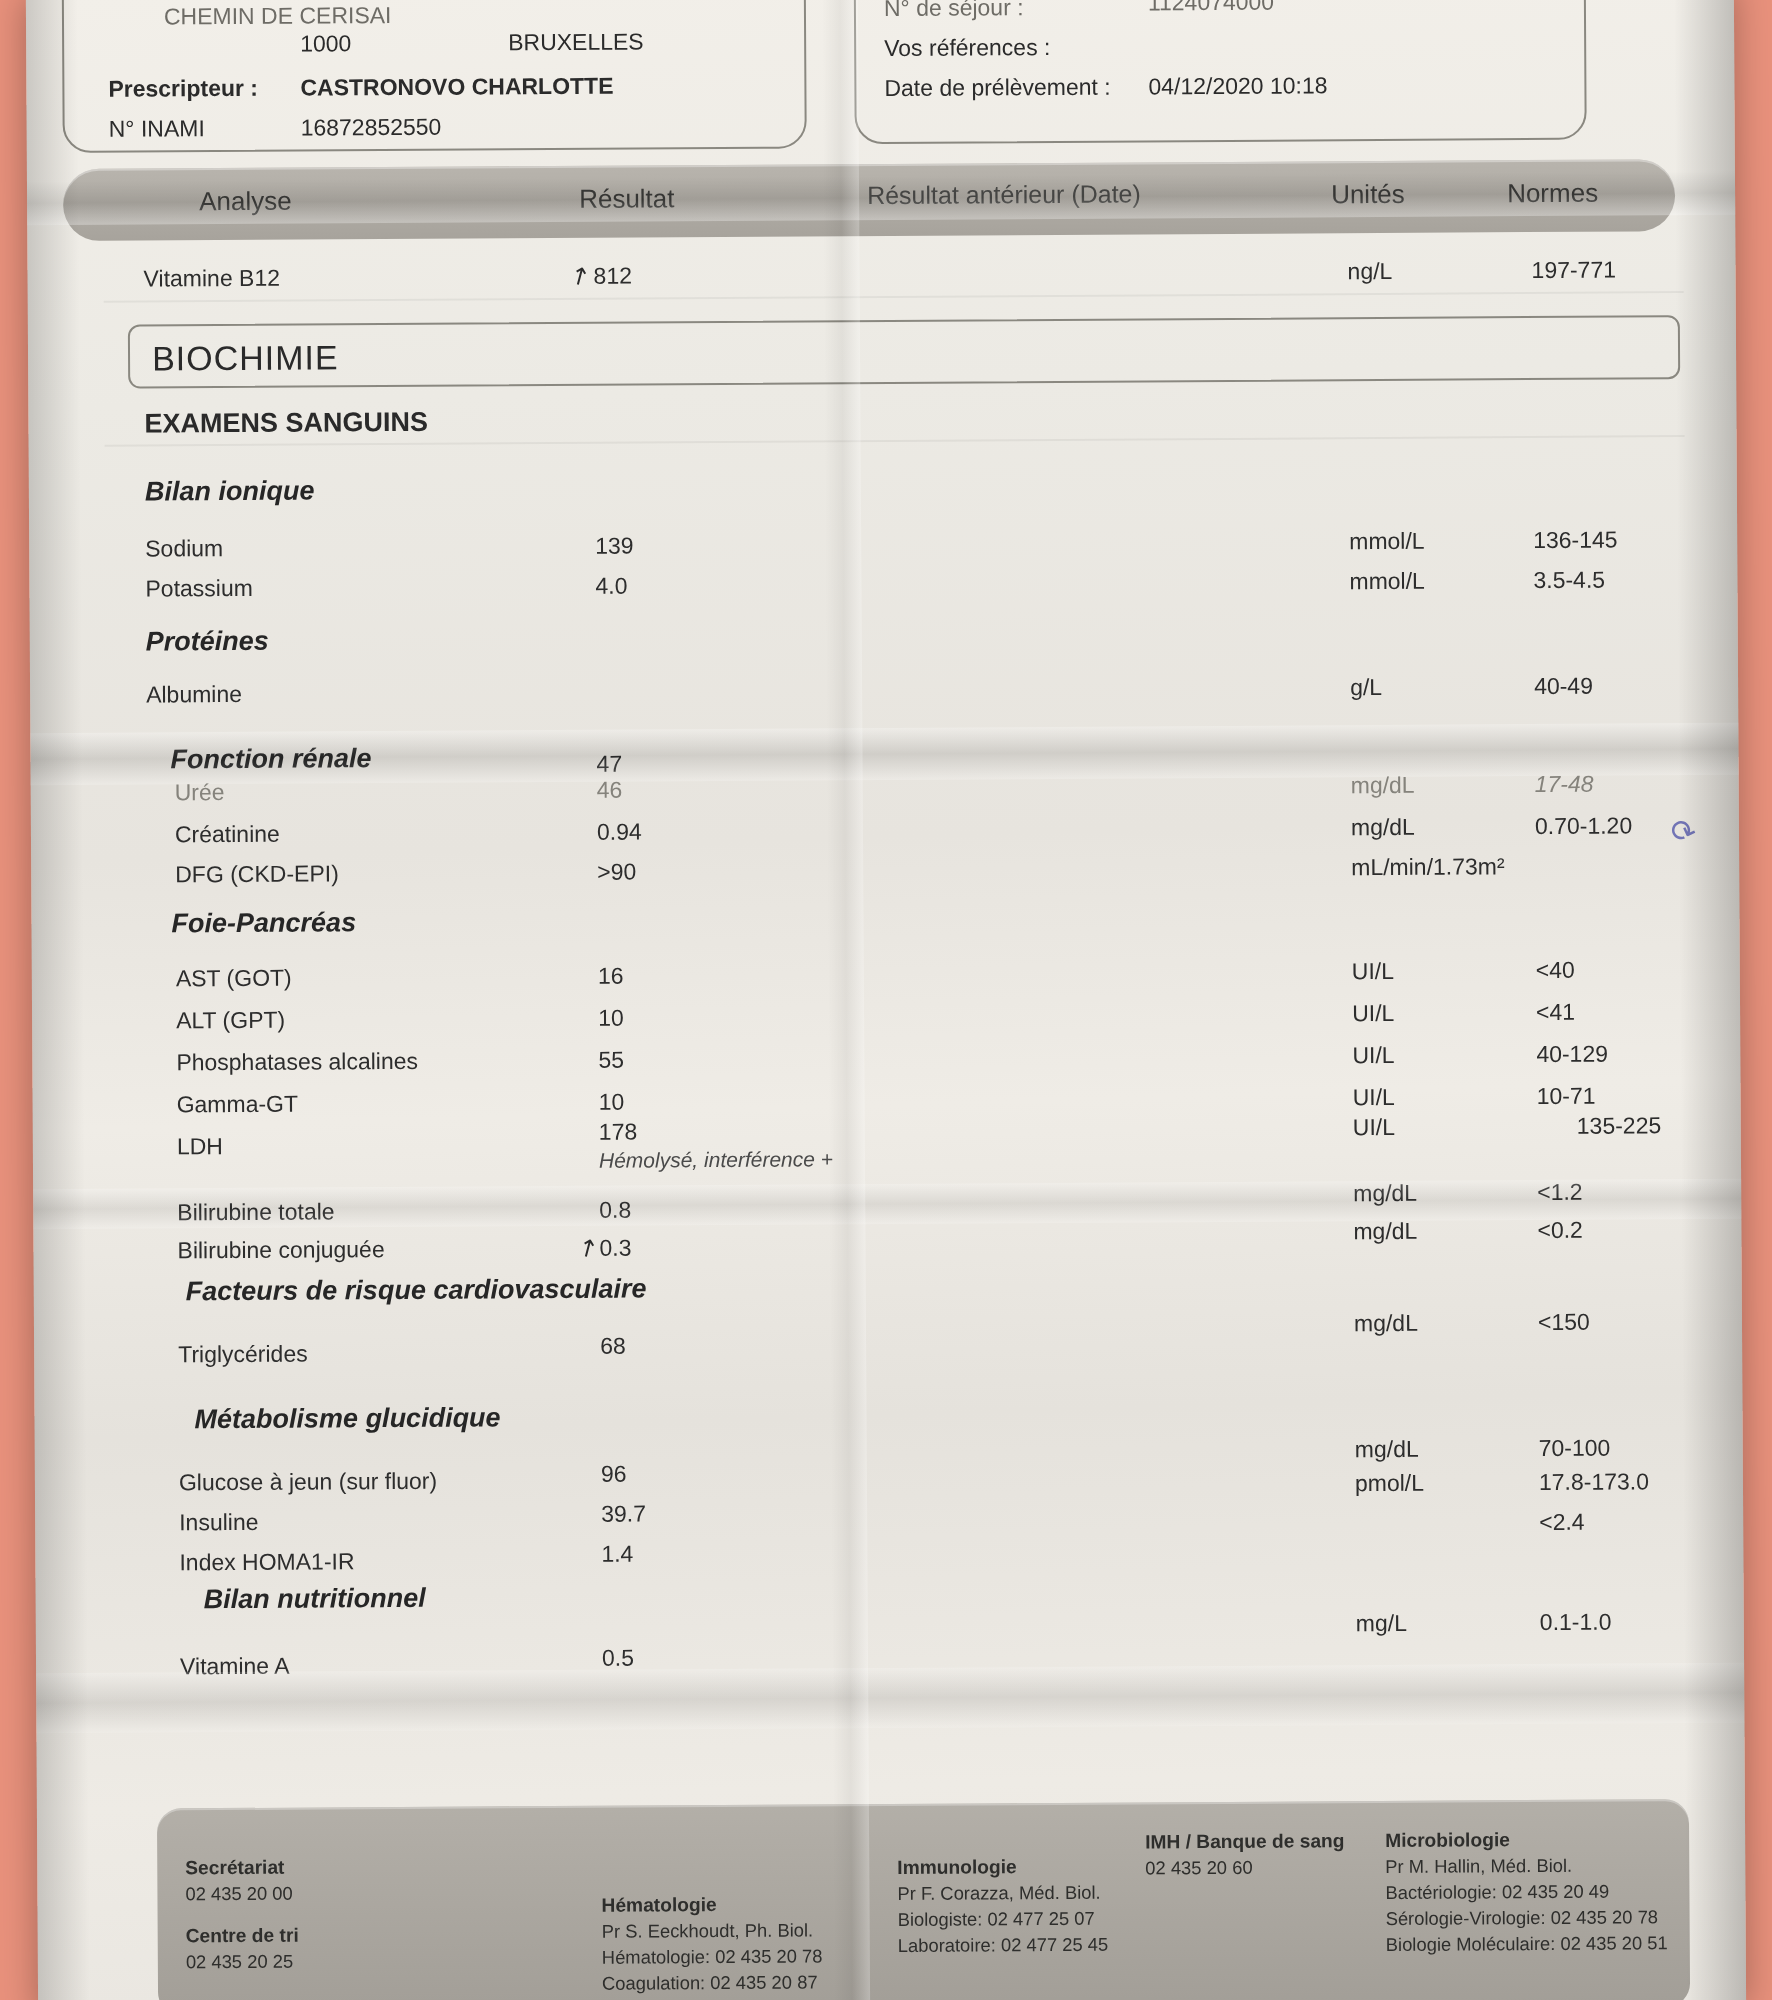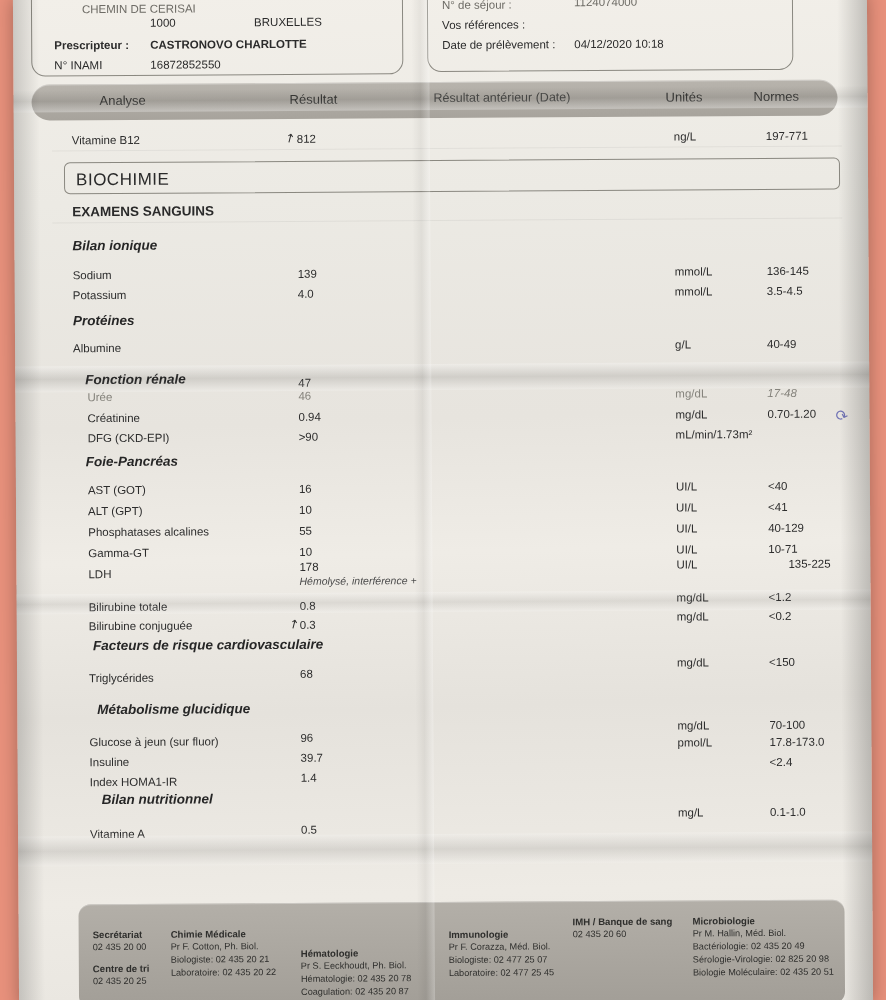--- a/index.html
+++ b/index.html
@@ -316,26 +316,20 @@
 
   <div id="footer-band">
     <div class="fcol" style="left:14px; top:24px;">
       <div class="ft">Secrétariat</div>
       <div>02 435 20 00</div>
       <div style="height:8px;"></div>
       <div class="ft">Centre de tri</div>
       <div>02 435 20 25</div>
     </div>
 
-    <div class="fcol" style="left:92px; top:24px;">
-      <div class="ft">Chimie Médicale</div>
-      <div>Pr F. Cotton, Ph. Biol.</div>
-      <div>Biologiste: 02 435 20 21</div>
-      <div>Laboratoire: 02 435 20 22</div>
-    </div>
 
     <div class="fcol" style="left:222px; top:24px;margin-top:20px;">
       <div class="ft">Hématologie</div>
       <div>Pr S. Eeckhoudt, Ph. Biol.</div>
       <div>Hématologie: 02 435 20 78</div>
       <div>Coagulation: 02 435 20 87</div>
     </div>
 
     <div class="fcol" style="left:370px; top:26px;">
       <div class="ft">Immunologie</div>
@@ -346,21 +340,21 @@
 
     <div class="fcol" style="left:494px; top:14px;">
       <div class="ft">IMH / Banque de sang</div>
       <div>02 435 20 60</div>
     </div>
 
     <div class="fcol" style="left:614px; top:14px;">
       <div class="ft">Microbiologie</div>
       <div>Pr M. Hallin, Méd. Biol.</div>
       <div>Bactériologie: 02 435 20 49</div>
-      <div>Sérologie-Virologie: 02 825 20 98</div>
+      <div>Sérologie-Virologie: 02 435 20 78</div>
       <div>Biologie Moléculaire: 02 435 20 51</div>
     </div>
   </div>
 
   <div class="crease c1"></div>
   <div class="crease c2"></div>
   <div class="crease c3"></div>
   <div class="crease c4"></div>
   <div class="vfold v1"></div>
   <div class="shadow-left"></div>

